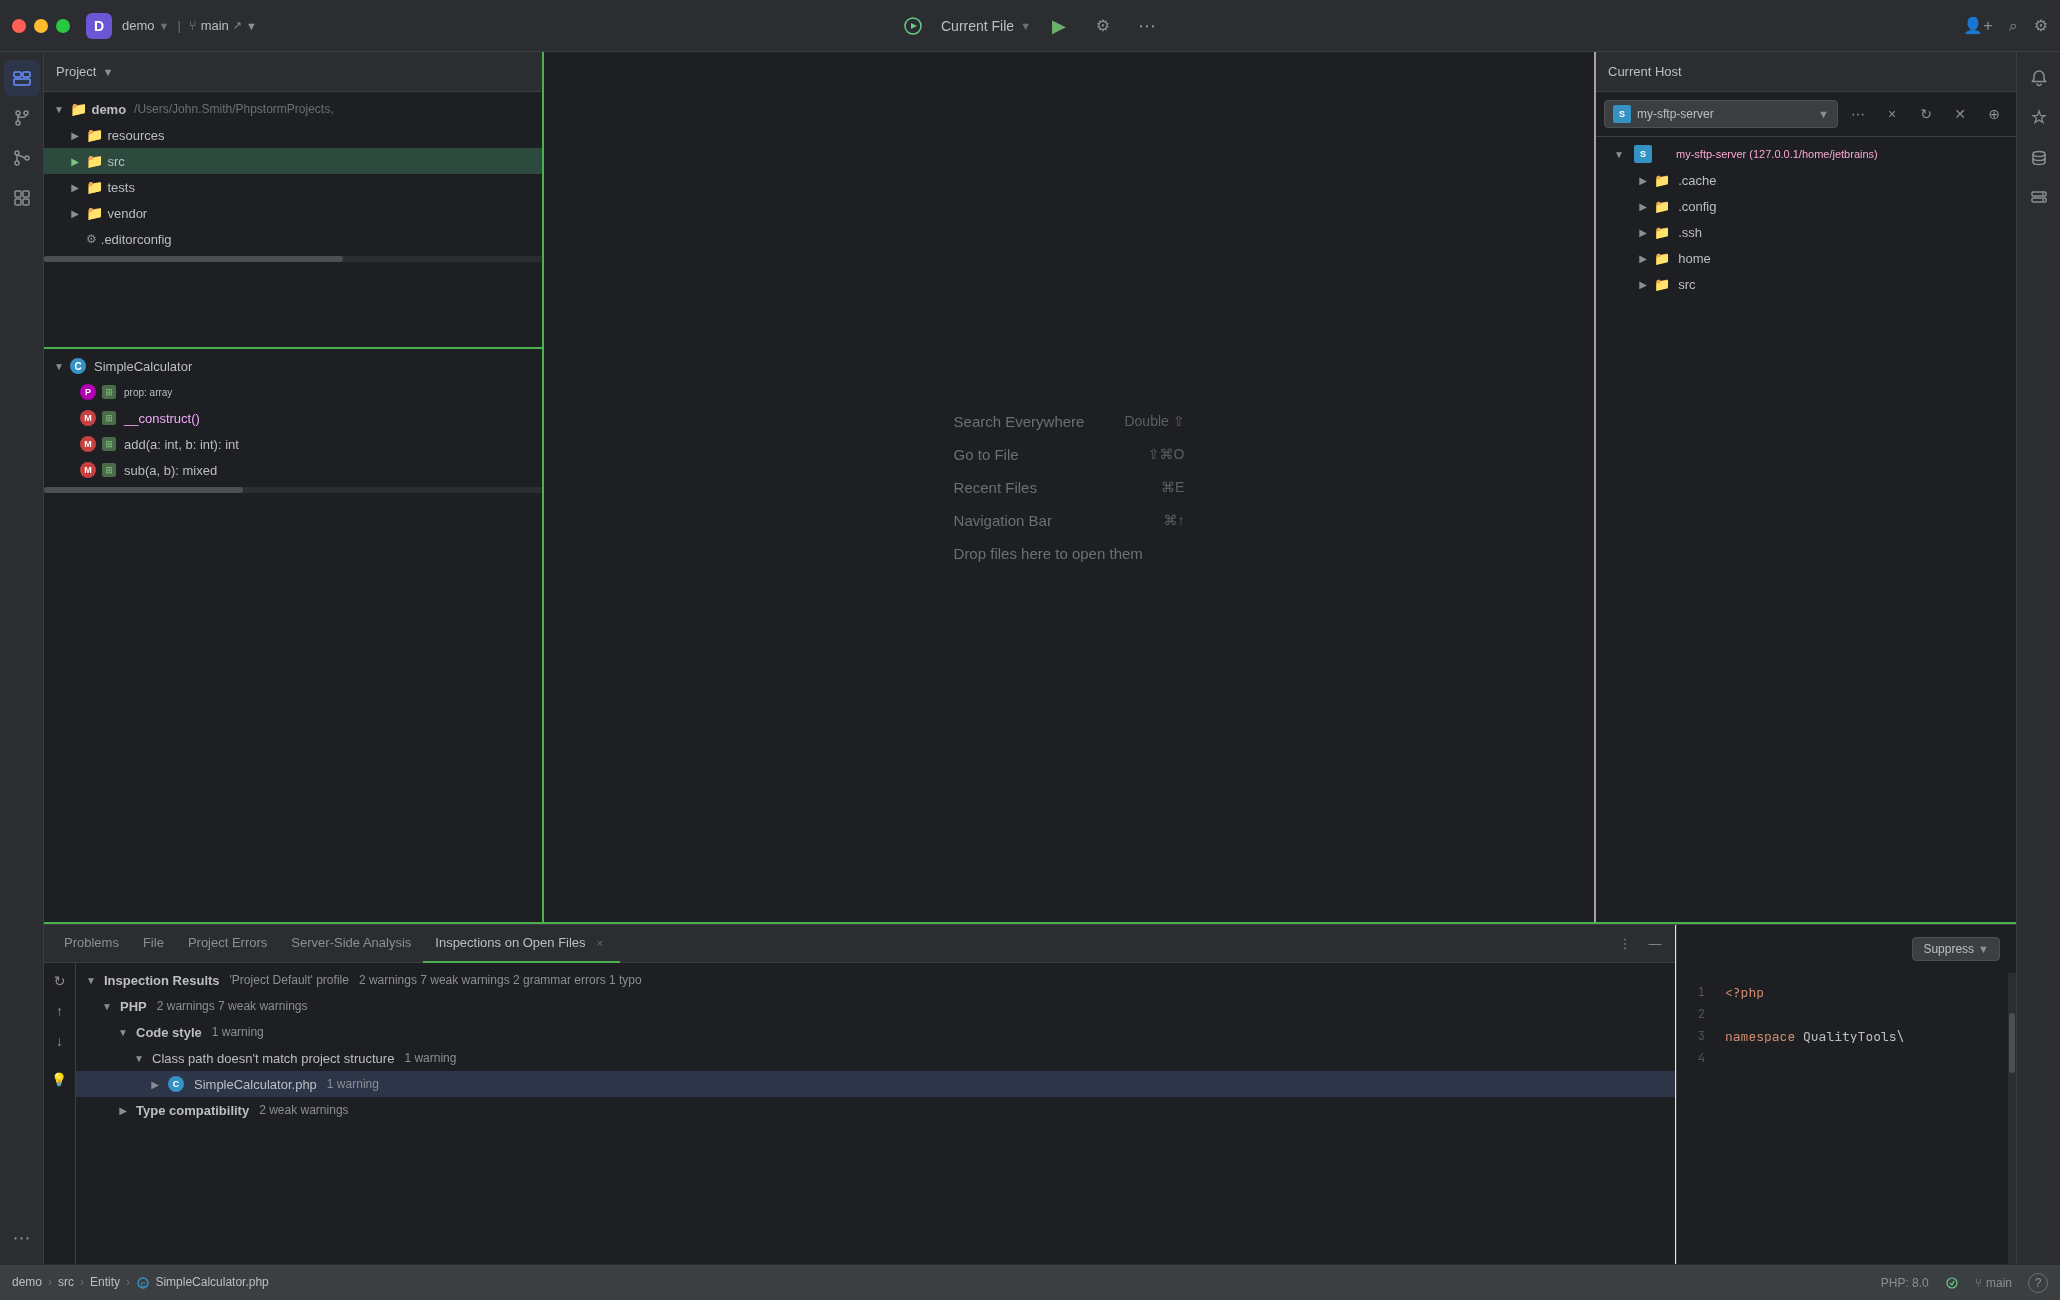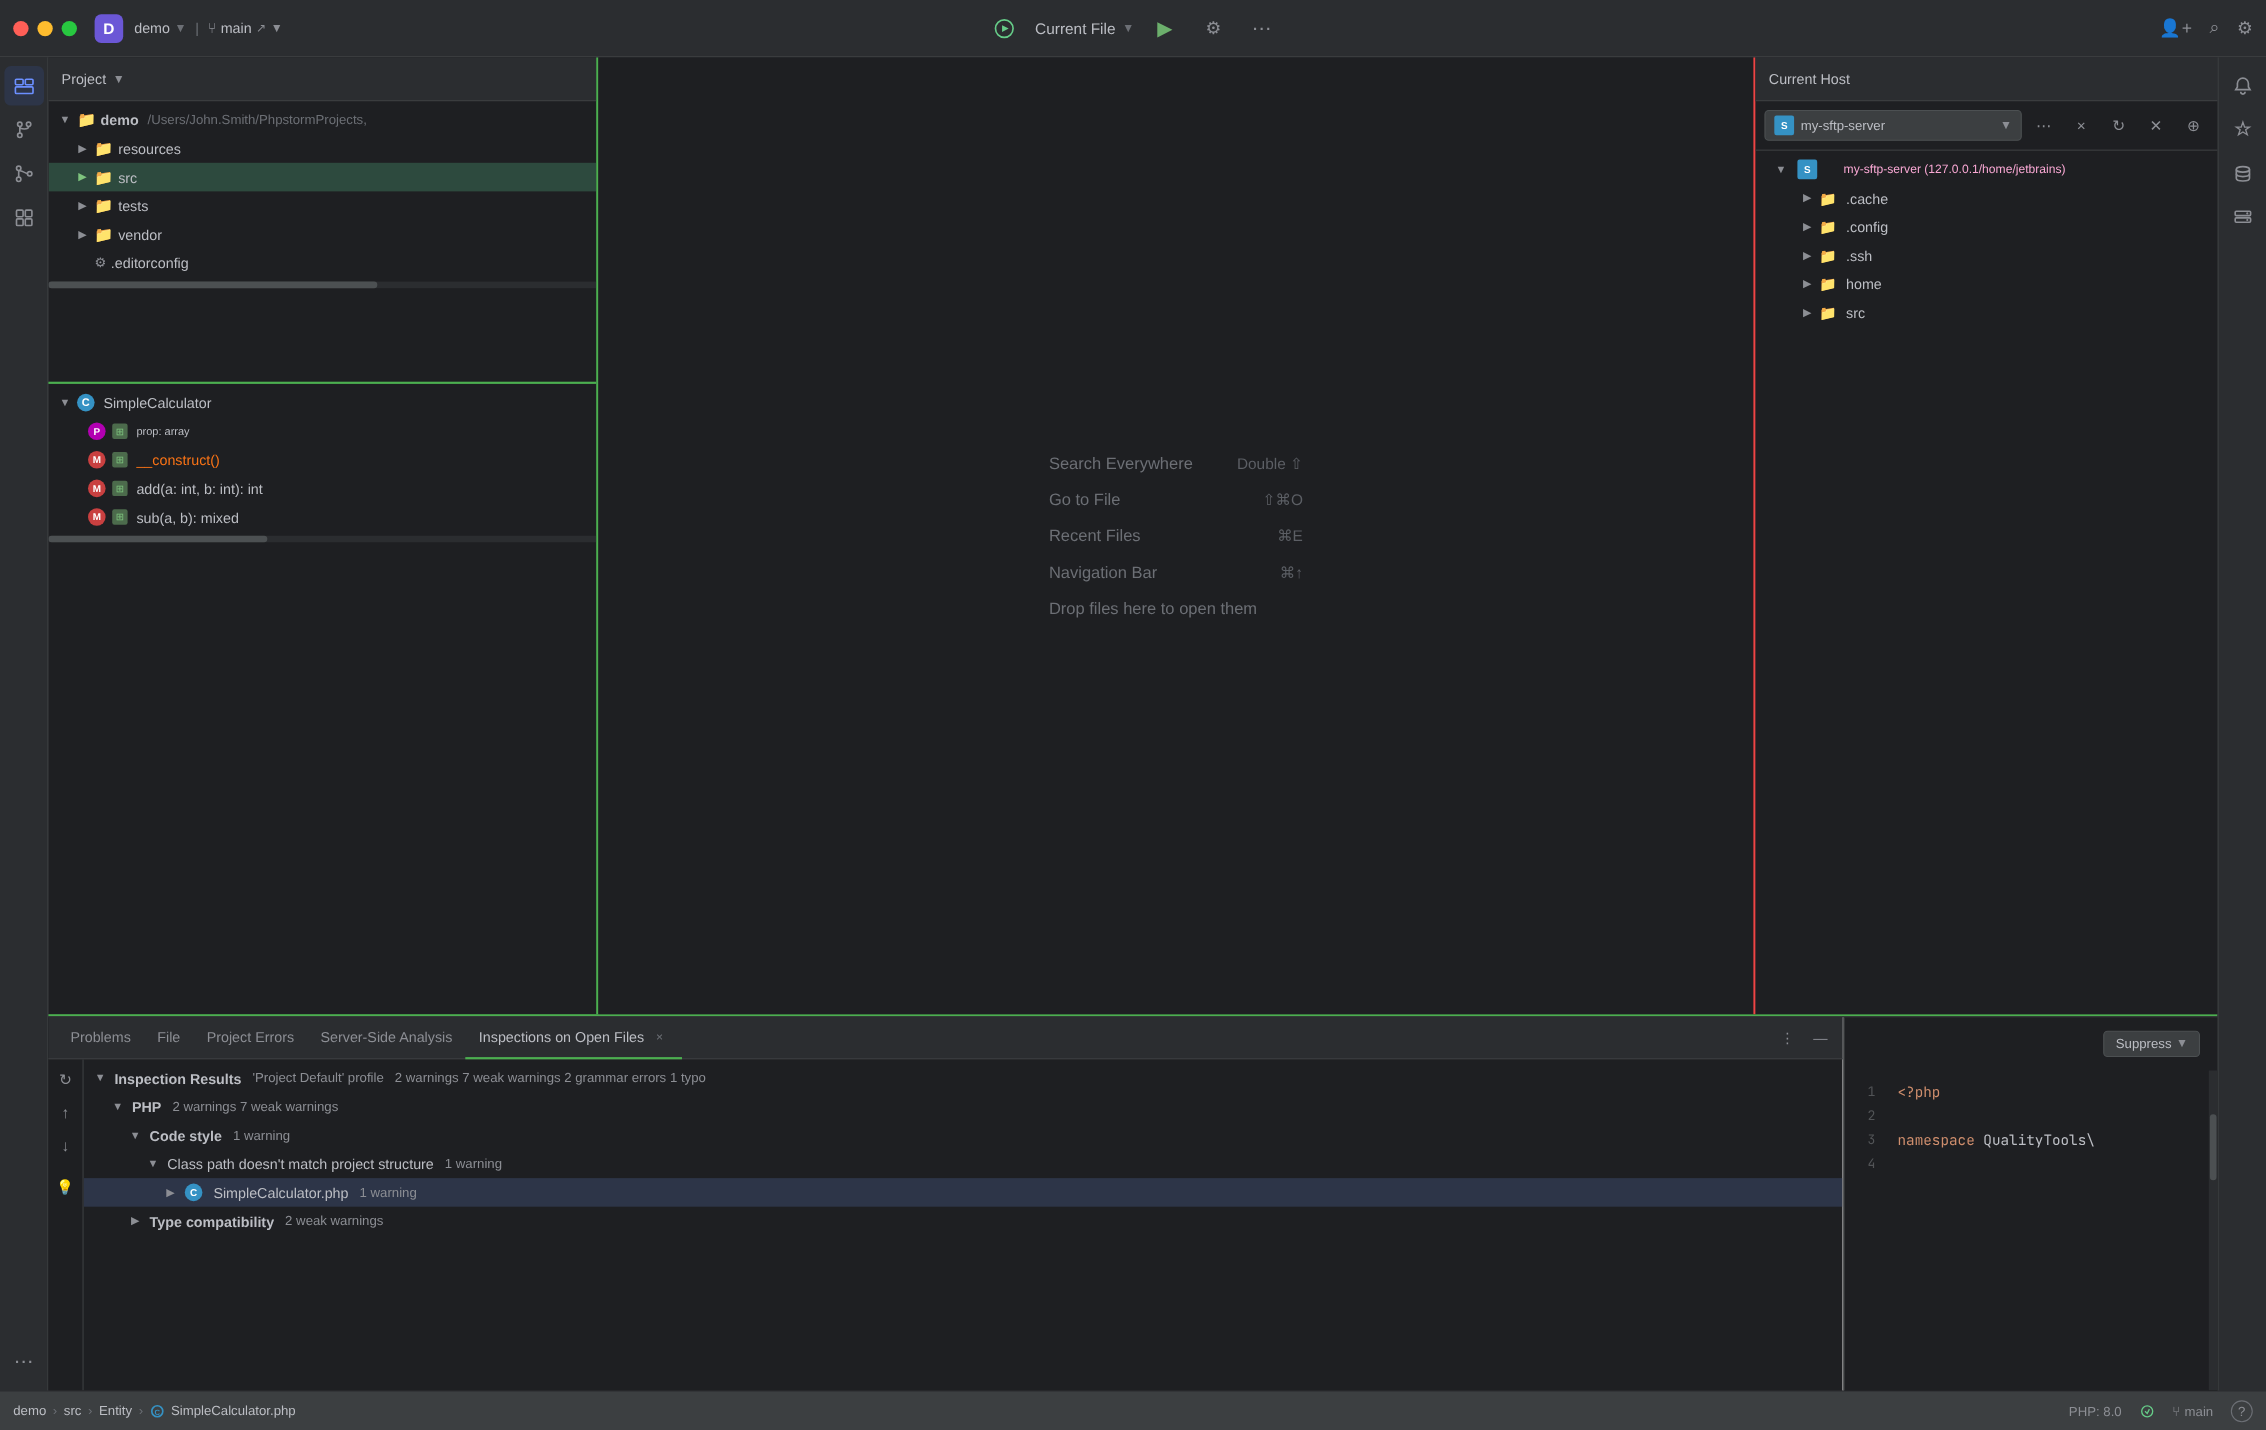--- a/index.html
+++ b/index.html
@@ -259,21 +259,21 @@
       flex-shrink: 0;
     }
 
     
     .editor-area {
       flex: 1;
       background: #1e1f22;
       display: flex;
       align-items: center;
       justify-content: center;
-      border-right: 2px solid #ef4444;
+      border-right: 2px solid #a3a3a3;
     }
     .editor-placeholder {
       text-align: center;
       color: #6c6f75;
     }
     .editor-placeholder-item {
       display: flex;
       align-items: center;
       justify-content: space-between;
       padding: 8px 0;
@@ -690,21 +690,21 @@
 
             <div class="struct-item" style="padding-left:36px;">
               <div class="prop-icon">P</div>
               <div class="visibility-badge" style="margin-left:2px;">⊞</div>
               <span style="color:#bcbec4;font-size:10px;margin-left:4px;">prop: array</span>
             </div>
 
             <div class="struct-item" style="padding-left:36px;">
               <div class="method-icon">M</div>
               <div class="visibility-badge" style="margin-left:2px;">⊞</div>
-              <span style="color:#f97316;font-size:13px;margin-left:4px;text-align:right;">__construct()</span>
+              <span style="color:#f0abfc;font-size:13px;margin-left:4px;text-align:right;">__construct()</span>
             </div>
 
             <div class="struct-item" style="padding-left:36px;">
               <div class="method-icon">M</div>
               <div class="visibility-badge" style="margin-left:2px;">⊞</div>
               <span style="color:#bcbec4;font-size:13px;margin-left:4px;">add(a: int, b: int): int</span>
             </div>
 
             <div class="struct-item" style="padding-left:36px;">
               <div class="method-icon">M</div>

